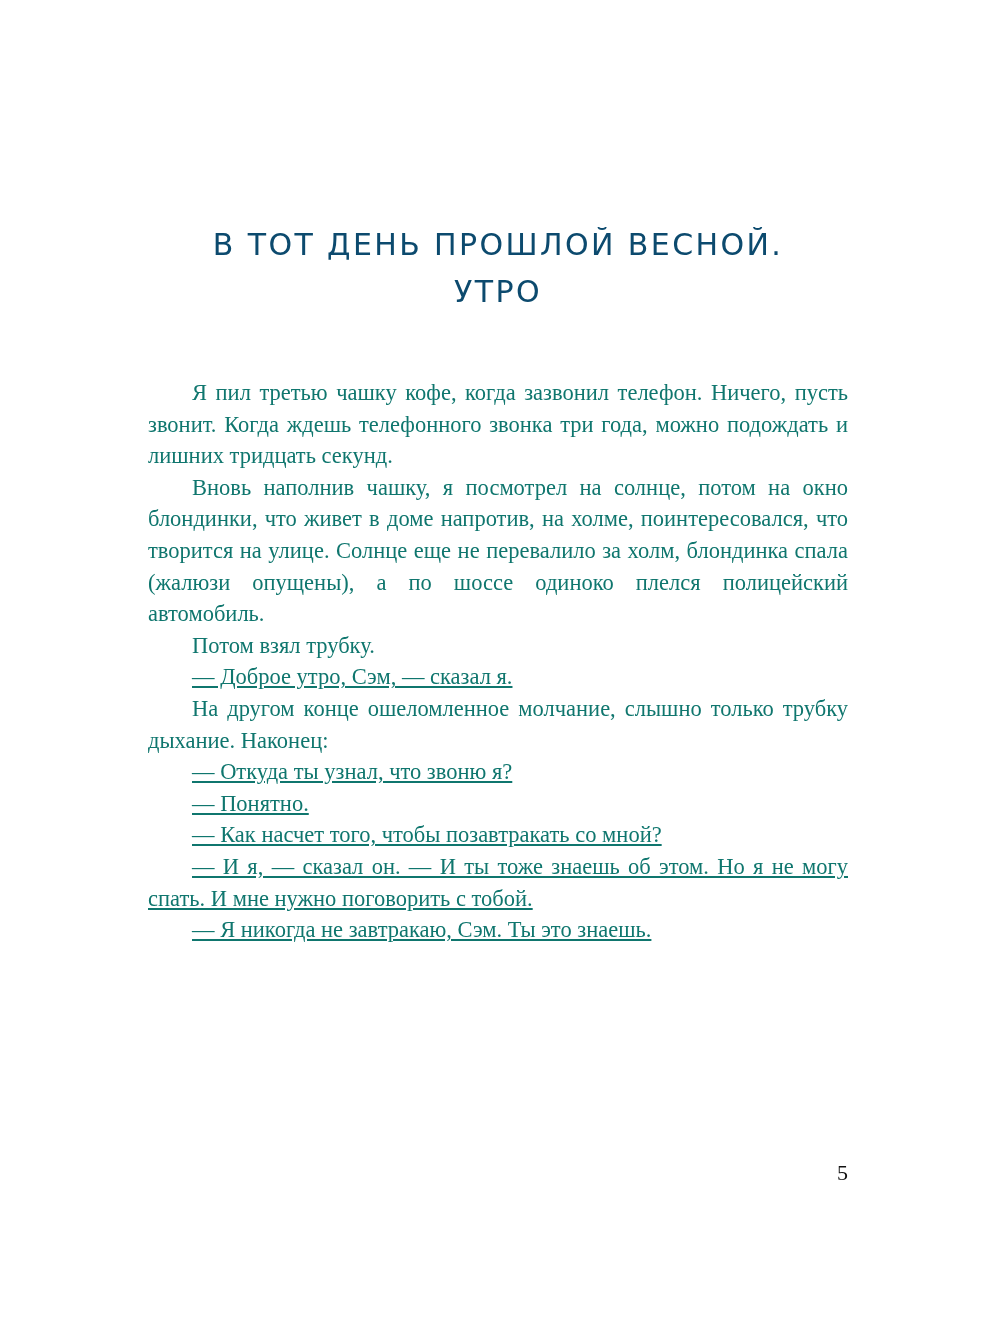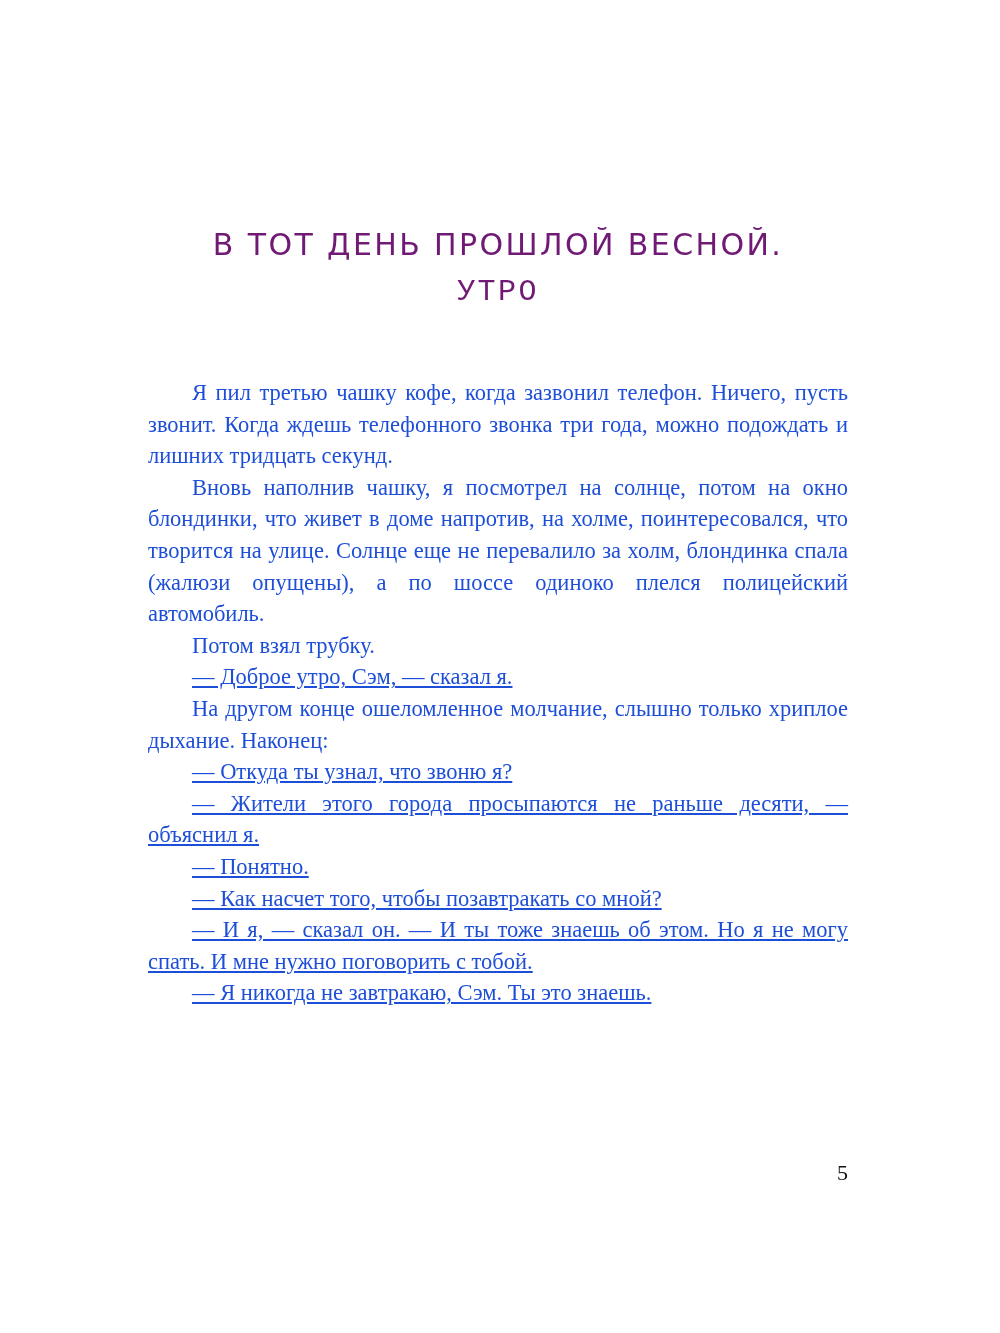--- a/index.html
+++ b/index.html
@@ -27,33 +27,32 @@
     width: 700px;
   }
   .chapter-title {
     margin-top: 222px;
     text-align: center;
     font-family: "DejaVu Sans", sans-serif;
     font-weight: 400;
     font-size: 30px;
     letter-spacing: 2.4px;
     line-height: 1.55;
-    color: #701a75;
+    color: #0c4a6e;
   }
   .chapter-title .line2 {
     display: block;
-    font-family: Liberation Mono, monospace;
   }
   .body-text {
     margin-top: 62px;
     font-family: "Liberation Serif", serif;
     font-size: 22.5px;
     line-height: 31.6px;
     text-align: justify;
-    color: #1d4ed8;
+    color: #0f766e;
   }
   .body-text p {
     margin: 0;
     text-indent: 44px;
     text-align: justify;
     -webkit-hyphens: manual;
     hyphens: manual;
   }
   .body-text p.dialog {
     text-indent: 44px;
@@ -77,23 +76,22 @@
     <h1 class="chapter-title">
       <span class="line1">В ТОТ ДЕНЬ ПРОШЛОЙ ВЕСНОЙ.</span>
       <span class="line2">УТРО</span>
     </h1>
 
     <div class="body-text">
       <p>Я пил третью чашку кофе, когда зазвонил телефон. Ничего, пусть звонит. Когда ждешь телефонного звонка три года, можно подождать и лишних тридцать секунд.</p>
       <p>Вновь наполнив чашку, я посмотрел на солнце, потом на окно блондинки, что живет в доме напротив, на холме, поинтересовался, что творится на улице. Солнце еще не перевалило за холм, блондинка спала (жалюзи опущены), а по шоссе одиноко плелся полицейский автомобиль.</p>
       <p>Потом взял трубку.</p>
       <p class="dialog">— Доброе утро, Сэм, — сказал я.</p>
-      <p>На другом конце ошеломленное молчание, слышно только хриплое дыхание. Наконец:</p>
+      <p>На другом конце ошеломленное молчание, слышно только трубку дыхание. Наконец:</p>
       <p class="dialog">— Откуда ты узнал, что звоню я?</p>
-      <p class="dialog">— Жители этого города просыпаются не раньше десяти, — объяснил я.</p>
       <p class="dialog">— Понятно.</p>
       <p class="dialog">— Как насчет того, чтобы позавтракать со мной?</p>
       <p class="dialog">— И я, — сказал он. — И ты тоже знаешь об этом. Но я не могу спать. И мне нужно поговорить с тобой.</p>
       <p class="dialog">— Я никогда не завтракаю, Сэм. Ты это знаешь.</p>
     </div>
 
   </div>
 
   <div class="page-number">5</div>
 </div>

